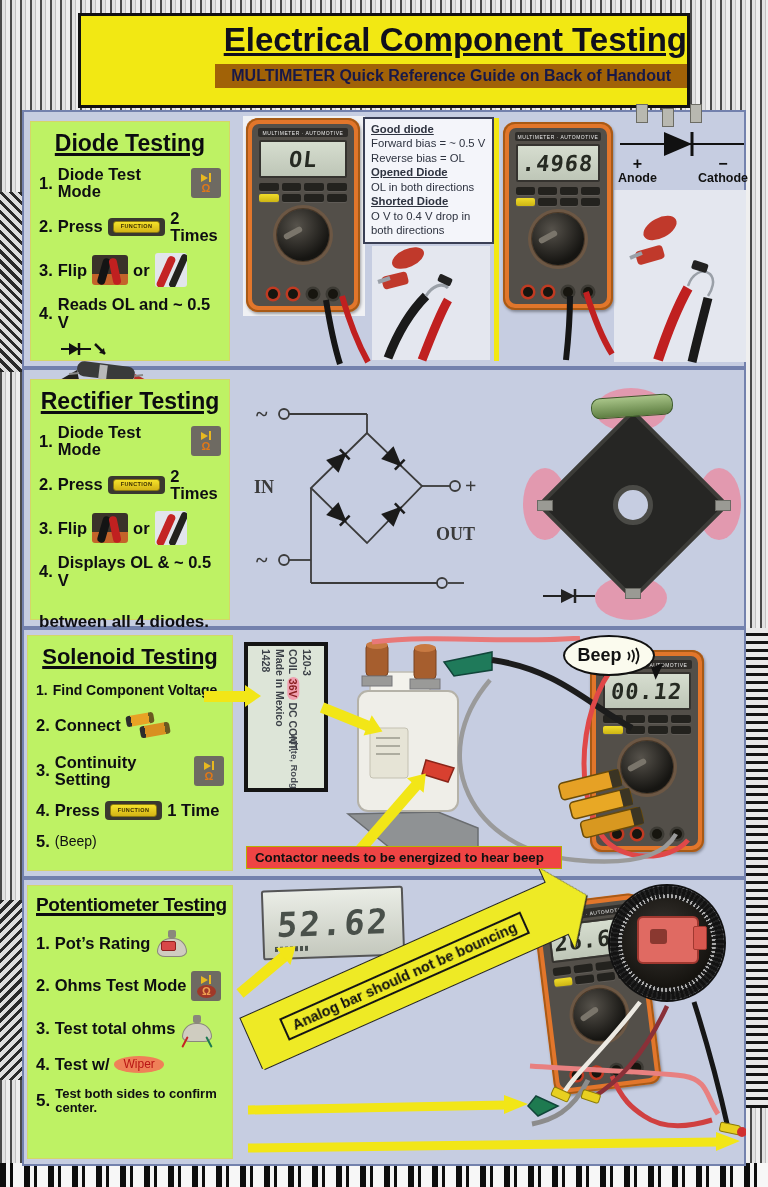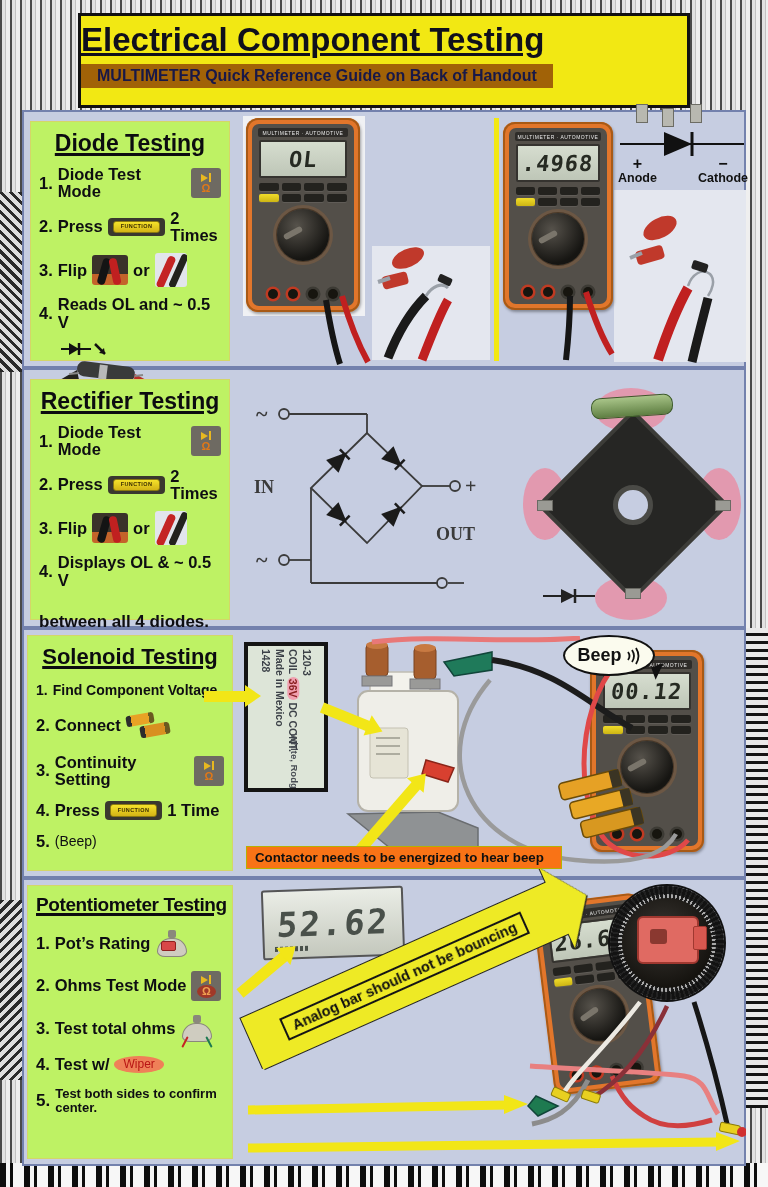--- a/index.html
+++ b/index.html
@@ -11,21 +11,21 @@
   .bg-diag{position:absolute;left:0;top:192px;width:56px;height:180px;
     background:repeating-linear-gradient(45deg,#2a2a2a 0 3px,#dedede 3px 7px);}
   .bg-diag2{position:absolute;left:0;top:900px;width:26px;height:180px;
     background:repeating-linear-gradient(135deg,#2a2a2a 0 3px,#dedede 3px 7px);}
   .bg-right-h{position:absolute;right:0;top:628px;width:22px;height:480px;
     background:repeating-linear-gradient(0deg,#151515 0 3px,#eaeaea 3px 8px);}
   .bg-bottom{position:absolute;left:0;bottom:0;width:100%;height:24px;
     background:repeating-linear-gradient(90deg,#0d0d0d 0 6px,#f4f4f4 6px 10px,#0d0d0d 10px 13px,#f7f7f7 13px 24px);}
   
   .header{position:absolute;left:78px;top:13px;width:612px;height:95px;background:#f2e813;
-    border:3px solid #111;box-sizing:border-box;text-align:left;}
+    border:3px solid #111;box-sizing:border-box;text-align:right;}
   .header .title{margin-top:5px;font-size:33px;font-weight:800;color:#10101c;
     text-decoration:underline;text-decoration-thickness:3px;}
   .header .banner{display:inline-block;margin-top:5px;background:#a16207;color:#181848;
     font-size:16px;font-weight:800;padding:3px 16px;}
   
   .sec{position:absolute;left:22px;width:724px;background:#c6cde1;border:2px solid #7381ad;box-sizing:border-box;}
   #sec1{top:110px;height:258px}#sec2{top:368px;height:260px}
   #sec3{top:628px;height:250px}#sec4{top:878px;height:288px}
   
   .panel{position:absolute;background:#bef264;border:1px solid #d4d668;box-sizing:border-box;padding:5px 8px;z-index:3;}
@@ -126,21 +126,21 @@
   .sol-rot{position:absolute;left:50%;top:50%;transform:translate(-50%,-50%) rotate(90deg);width:136px;
     font-size:10.5px;font-weight:800;color:#3c4148;line-height:1.3;white-space:nowrap;}
   .hl36{background:#f0a0b0;border-radius:7px;padding:0 2px;color:#8a2020;}
   .sol-brand{position:absolute;left:60%;top:50%;transform:translate(-50%,-50%) rotate(90deg);width:120px;
     font-size:9.5px;font-weight:700;color:#4a4f56;text-align:right;margin-top:26px;}
   .beep{position:absolute;left:563px;top:635px;width:88px;height:37px;background:#fbfbee;border:2.5px solid #111;
     border-radius:50%;display:flex;align-items:center;justify-content:center;gap:3px;
     font-size:18px;font-weight:800;color:#111;z-index:7;}
   .beep::after{content:"";position:absolute;right:-13px;bottom:-4px;width:0;height:0;
     border-top:13px solid #111;border-right:13px solid transparent;transform:rotate(-20deg);}
-  .callout{position:absolute;left:246px;top:846px;width:316px;height:23px;background:#f97316;border:1.5px solid #b8b000;
+  .callout{position:absolute;left:246px;top:846px;width:316px;height:23px;background:#ef4444;border:1.5px solid #b8b000;
     box-sizing:border-box;display:flex;align-items:center;padding-left:8px;
     font-size:13.3px;font-weight:800;color:#101010;z-index:7;}
   
   .yarrow{position:absolute;background:#f2e617;height:11px;z-index:6;transform-origin:left center;}
   .yarrow::after{content:"";position:absolute;right:-15px;top:-6px;width:0;height:0;
     border-left:16px solid #f2e617;border-top:11px solid transparent;border-bottom:11px solid transparent;}
   .arrow-s1{left:204px;top:691px;width:42px;}
   .arrow-s2{left:322px;top:702px;width:50px;transform:rotate(22deg);}
   .arrow-s3{left:356px;top:849px;width:92px;transform:rotate(-49deg);}
   .arrow-lcd{left:240px;top:988px;width:58px;transform:rotate(-40deg);}
@@ -254,20 +254,30 @@
       <div class="m-dial"></div>
       <div class="m-jacks">
           <span class="m-jack"></span>
           <span class="m-jack"></span>
           <span class="m-jack dark"></span>
           <span class="m-jack dark"></span>
         </div>
     </div>
   </div>
 
+  <div class="infobox">
+    <div class="h">Good diode</div>
+    <div>Forward bias = ~ 0.5 V</div>
+    <div>Reverse bias = OL</div>
+    <div class="h">Opened Diode</div>
+    <div>OL in both directions</div>
+    <div class="h">Shorted Diode</div>
+    <div>O V to 0.4 V drop in</div>
+    <div>both directions</div>
+  </div>
 
   <div class="ydivider"></div>
 
   <div class="meter" id="meter2">
     <div class="m-face">
       <div class="m-brand">MULTIMETER · AUTOMOTIVE</div>
       <div class="m-lcd">
           <span class="m-digits">.4968</span>
         </div>
       <div class="m-btns">

